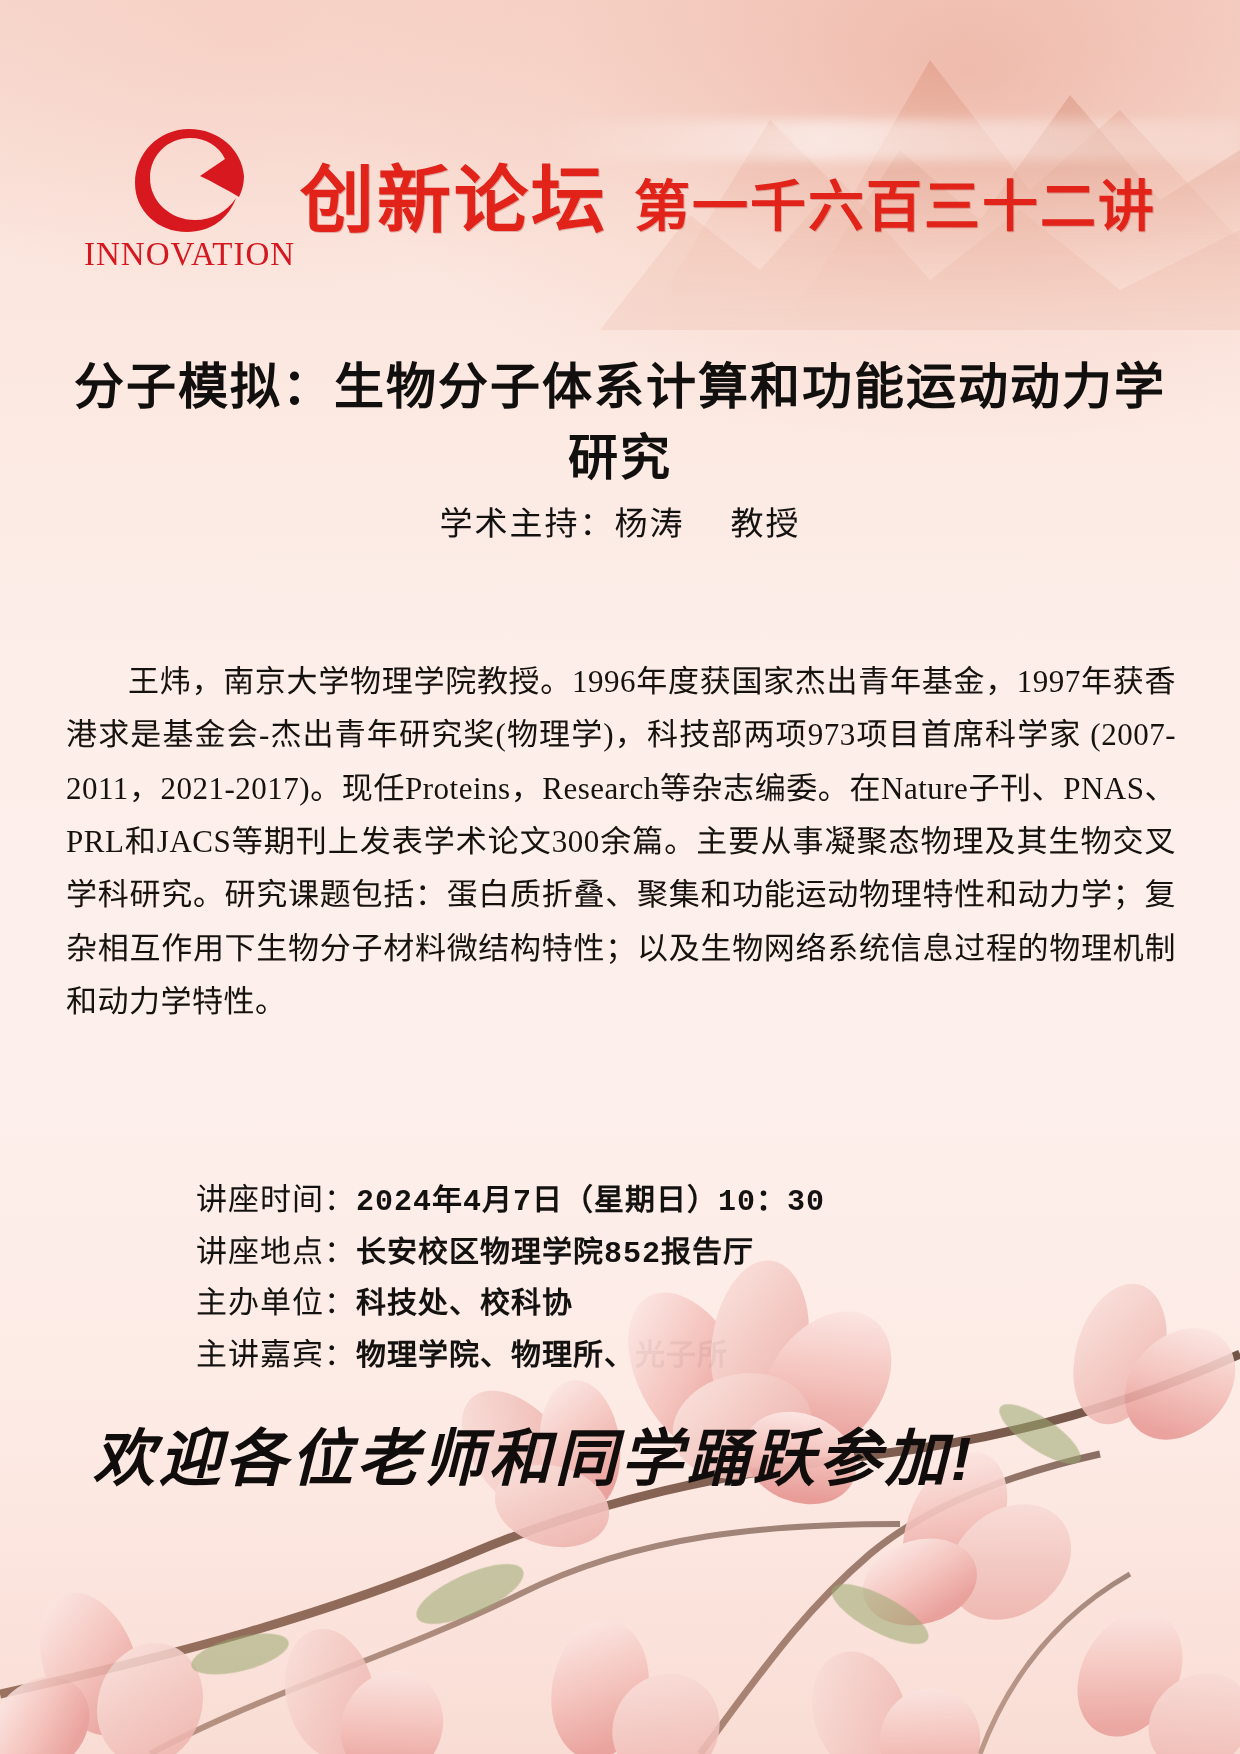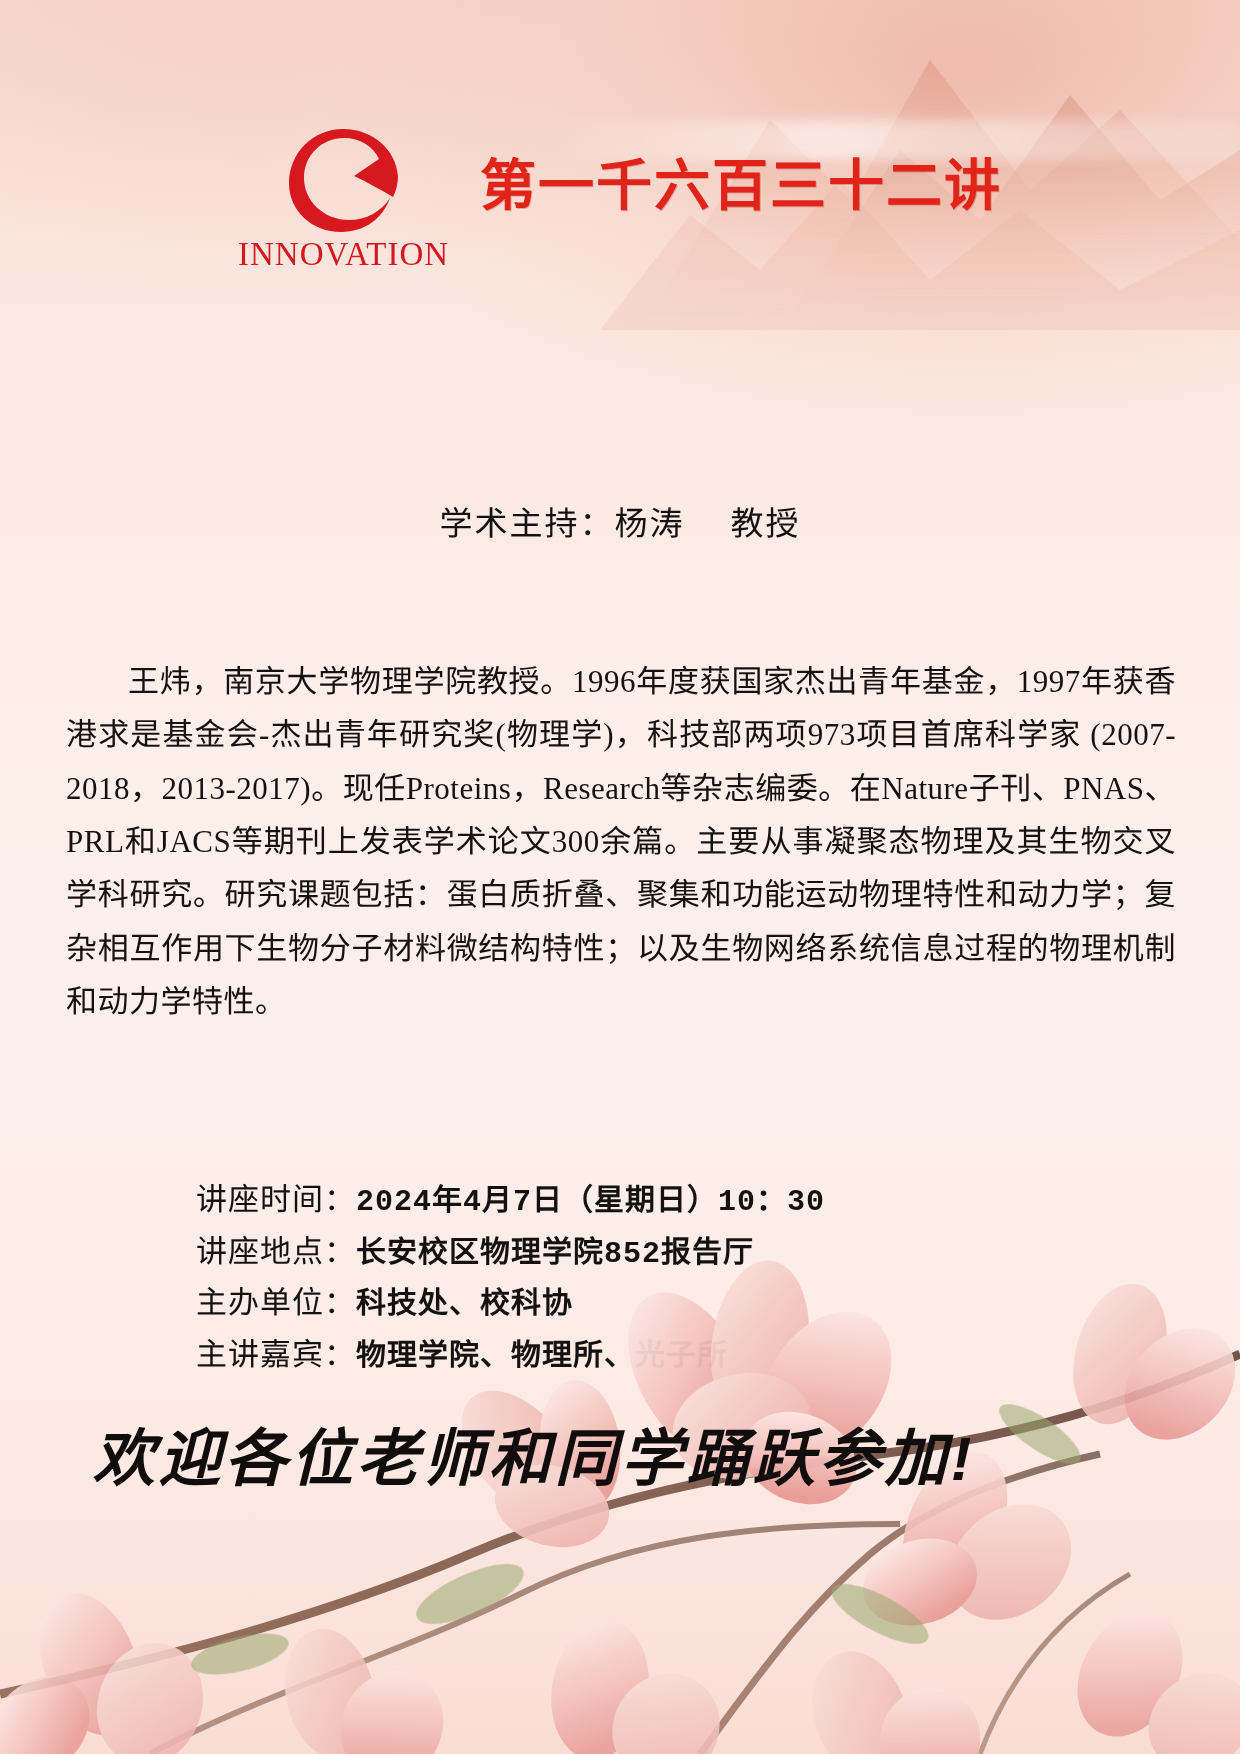--- a/index.html
+++ b/index.html
@@ -206,32 +206,34 @@
     <div class="logo-wrap">
       <div class="logo-mark">
         <svg viewBox="0 0 126 112" width="126" height="112">
           <path d="M63,5 C33,5 9,29 9,59 C9,87 32,108 61,108 C85,108 103,94 110,74 C101,88 86,96 69,96 C44,96 24,77 24,54 C24,31 42,14 64,14 C80,14 93,22 99,35 L74,52 L118,52 C116,26 93,5 63,5 Z" fill="#d8181f"></path>
           <path d="M74,52 L118,52 C118,60 116,67 113,73 C101,66 87,58 74,52 Z" fill="#d8181f"></path>
         </svg>
       </div>
       <div class="logo-text">INNOVATION</div>
     </div>
     <div class="title-block">
+      <span class="forum-name">创新论坛</span>
       <span class="lecture-no">第一千六百三十二讲</span>
     </div>
   </div>
 
+  <div class="talk-title">分子模拟：生物分子体系计算和功能运动动力学研究</div>
 
   <div class="speakers">
     <div class="speaker-row">
       <span class="role">学术主持：</span><span>杨涛</span><span class="gap"></span><span>教授</span>
     </div>
   </div>
 
-  <div class="bio">王炜，南京大学物理学院教授。1996年度获国家杰出青年基金，1997年获香港求是基金会-杰出青年研究奖(物理学)，科技部两项973项目首席科学家 (2007-2018，2013-2017)。现任Proteins，Research等杂志编委。在Nature子刊、PNAS、PRL和JACS等期刊上发表学术论文300余篇。主要从事凝聚态物理及其生物交叉学科研究。研究课题包括：蛋白质折叠、聚集和功能运动物理特性和动力学；复杂相互作用下生物分子材料微结构特性；以及生物网络系统信息过程的物理机制和动力学特性。</div>
+  <div class="bio">王炜，南京大学物理学院教授。1996年度获国家杰出青年基金，1997年获香港求是基金会-杰出青年研究奖(物理学)，科技部两项973项目首席科学家 (2007-2011，2021-2017)。现任Proteins，Research等杂志编委。在Nature子刊、PNAS、PRL和JACS等期刊上发表学术论文300余篇。主要从事凝聚态物理及其生物交叉学科研究。研究课题包括：蛋白质折叠、聚集和功能运动物理特性和动力学；复杂相互作用下生物分子材料微结构特性；以及生物网络系统信息过程的物理机制和动力学特性。</div>
 
   <div class="info">
     <div class="info-row">
       <span class="info-label">讲座时间：</span><span class="info-value">2024年4月7日（星期日）10：30</span>
     </div>
     <div class="info-row">
       <span class="info-label">讲座地点：</span><span class="info-value">长安校区物理学院852报告厅</span>
     </div>
     <div class="info-row">
       <span class="info-label">主办单位：</span><span class="info-value">科技处、校科协</span>

